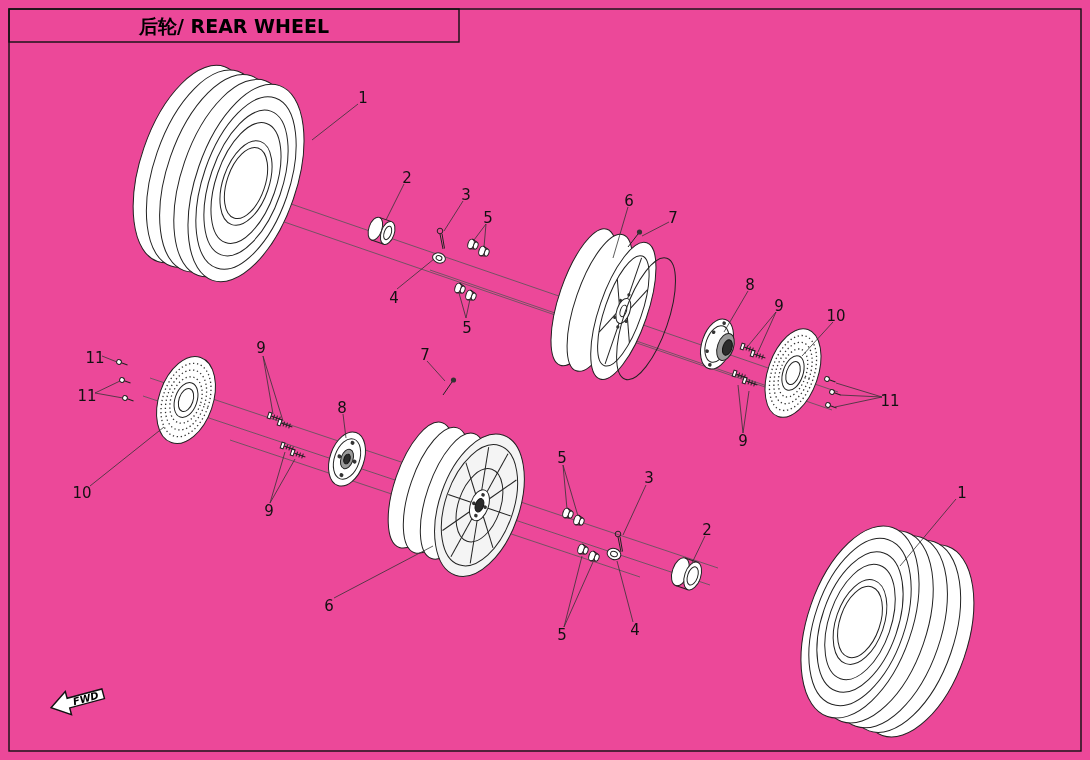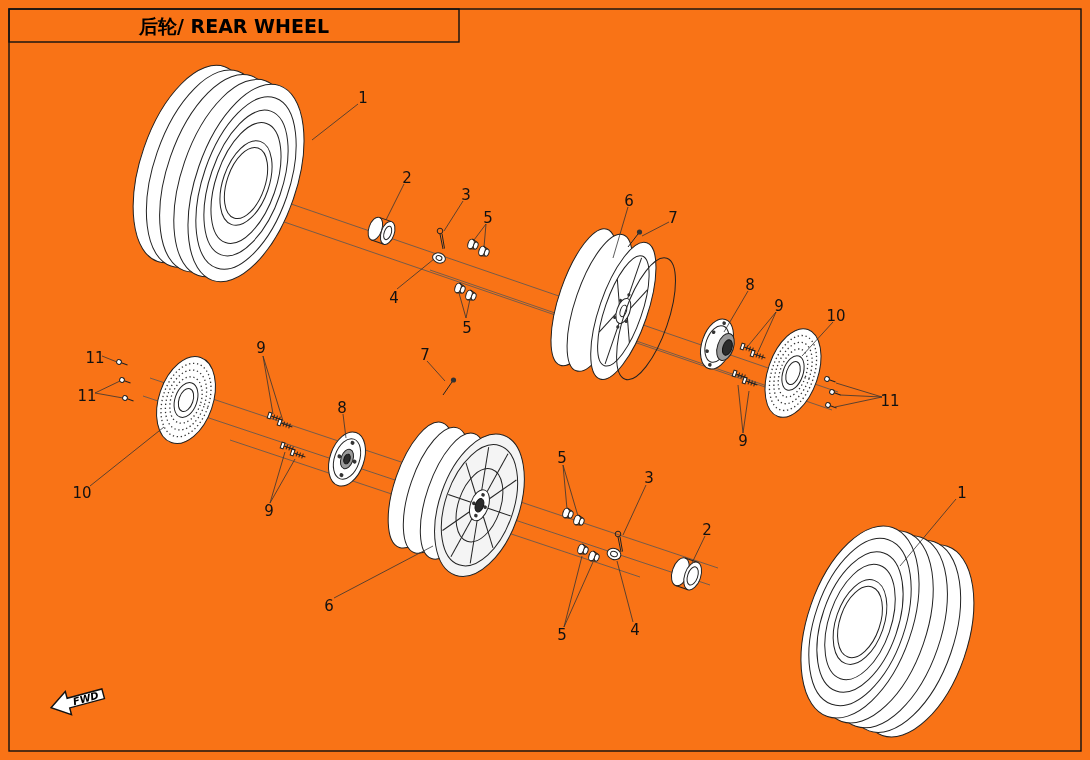--- a/index.html
+++ b/index.html
@@ -1,16 +1,16 @@
 <!DOCTYPE html>
 <html><head>
 <meta charset="utf-8">
 <style>
   html,body{margin:0;padding:0;background:#fff;}
-  .page{position:relative;width:1090px;height:760px;background:#f97316;font-family:"DejaVu Sans",sans-serif;}
+  .page{position:relative;width:1090px;height:760px;background:#ec4899;font-family:"DejaVu Sans",sans-serif;}
   svg{display:block;}
   .wf{fill:#fff;stroke:#222;stroke-width:1;}
   .nf{fill:none;stroke:#222;stroke-width:1;}
   .gf{fill:#f4f4f4;stroke:#222;stroke-width:1;}
   .mf{fill:#9a9a9a;stroke:#222;stroke-width:1;}
   .df{fill:#2b2b2b;stroke:#111;stroke-width:1;}
   .dk{fill:#333;stroke:none;}
   .dot{fill:none;stroke:#333;stroke-width:1.3;stroke-dasharray:1.3 2.7;}
   .part line{stroke:#222;stroke-width:1;}
   .axis line{stroke:#555;stroke-width:0.8;}

